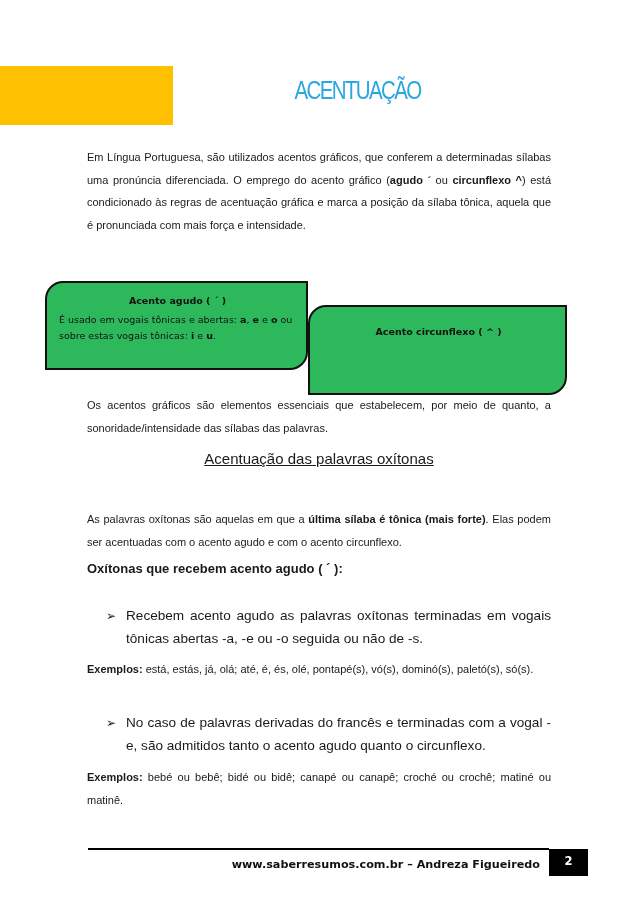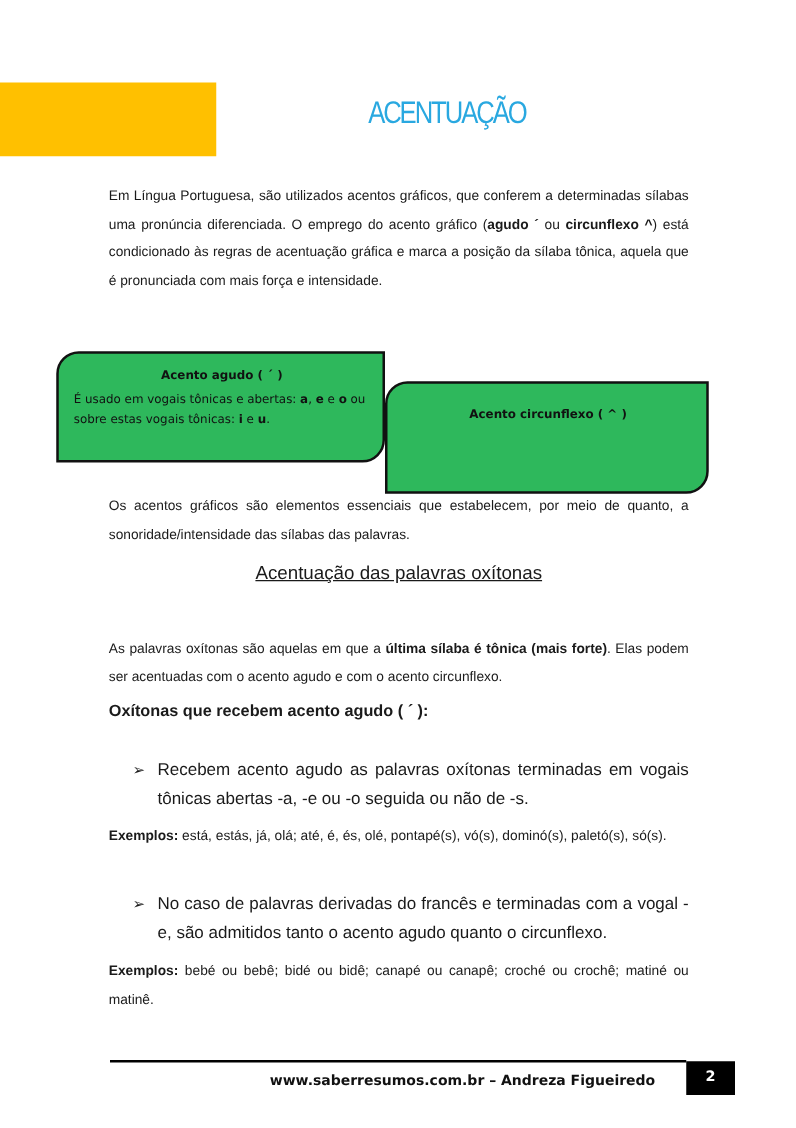--- a/index.html
+++ b/index.html
@@ -17,21 +17,21 @@
     .box1 .box-title { margin-bottom: 6px; }
     .box2 { left: 308px; top: 277px; width: 259px; height: 90px; padding: 19px 8px 0 10px; margin-top: 28px; }
     .box2 .box-title { margin-bottom: 7px; }
     .box2 .box-text { text-align: center; }
     .heading { left: 87px; top: 450px; width: 464px; text-align: center; font-family: "Liberation Sans", sans-serif; font-weight: normal; font-size: 15px; text-decoration: underline; }
     .subhead { left: 87px; top: 561px; font-family: "Liberation Sans", sans-serif; font-weight: bold; font-size: 13px; }
     .bullet { left: 106px; width: 445px; font-family: "Liberation Sans", sans-serif; font-size: 13.6px; line-height: 22.5px; }
     .bullet .mark { position: absolute; left: 0; top: 0; font-size: 12px; }
     .bullet .btxt { margin-left: 20px; text-align: justify; text-align-last: left; }
     .footer-line { left: 88px; top: 848px; width: 461px; height: 2px; background: #000; }
-    .footer-text { left: 200px; top: 858px; width: 340px; text-align: center; font-family: "DejaVu Sans", sans-serif; font-weight: bold; font-size: 11.2px; color: #111; }
+    .footer-text { left: 200px; top: 858px; width: 340px; text-align: right; font-family: "DejaVu Sans", sans-serif; font-weight: bold; font-size: 11.2px; color: #111; }
     .page-num { left: 549px; top: 849px; width: 39px; height: 27px; background: #000; color: #fff; font-family: "DejaVu Sans", sans-serif; font-weight: bold; font-size: 11.5px; text-align: center; line-height: 24px; }
   </style>
 </head>
 <body>
 
 <div class="abs yellow-bar"></div>
 <div class="abs title">ACENTUAÇÃO</div>
 
 <div class="abs para" style="top:146px;"><span>Em Língua Portuguesa, são utilizados acentos gráficos, que conferem a determinadas sílabas uma pronúncia diferenciada. O emprego do acento gráfico (</span><b>agudo ´</b><span> ou </span><b>circunflexo ^</b><span>) está condicionado às regras de acentuação gráfica e marca a posição da sílaba tônica, aquela que é pronunciada com mais força e intensidade.</span></div>
 

